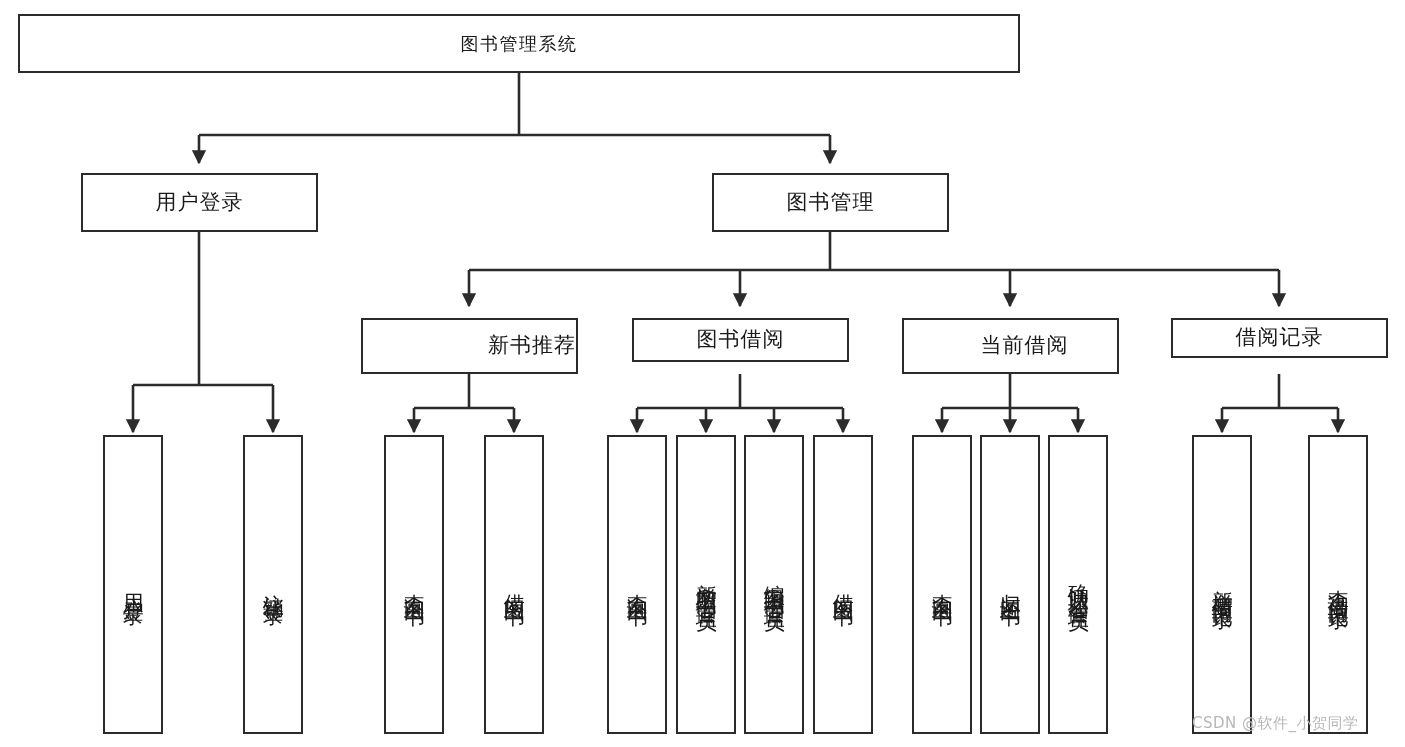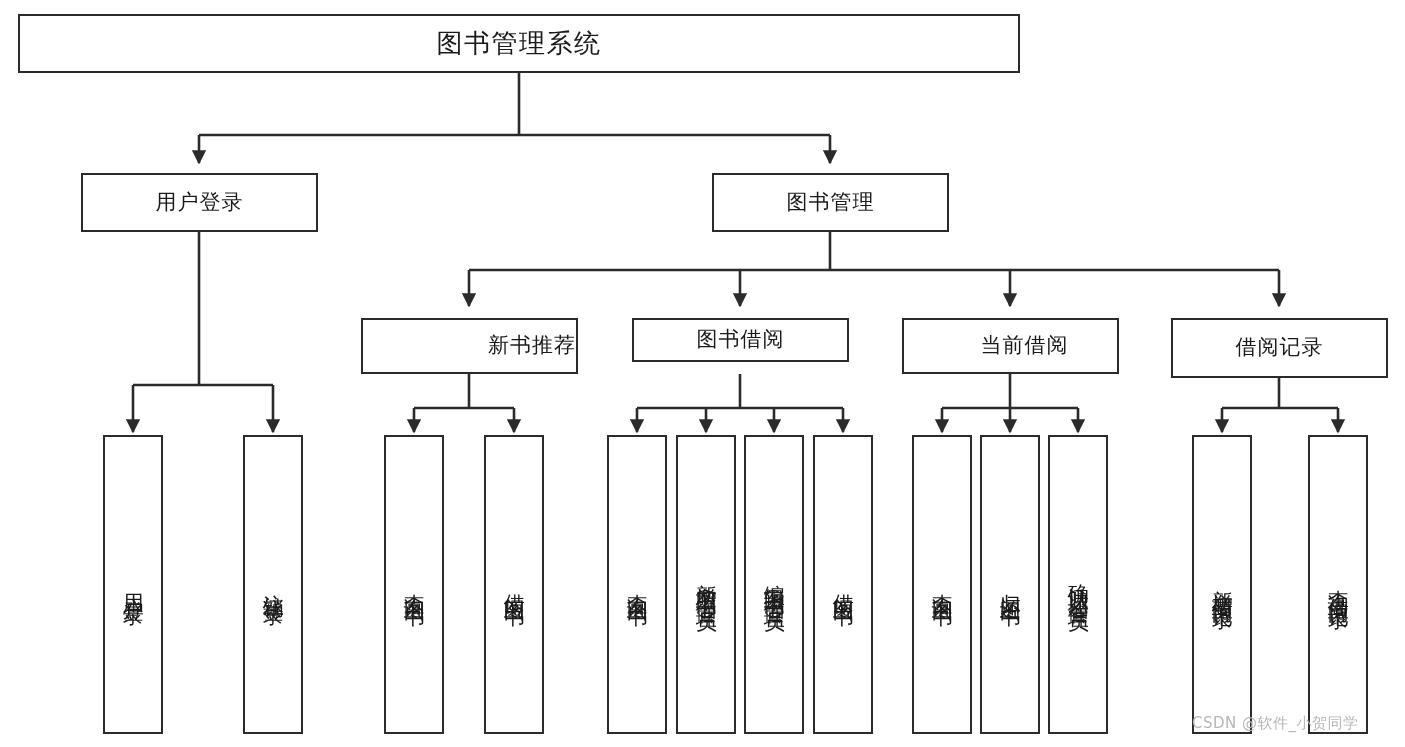--- a/index.html
+++ b/index.html
@@ -35,21 +35,21 @@
     align-items: center;
     justify-content: center;
     color: #1a1a1a;
   }
   .node-h {
     font-size: 21px;
     letter-spacing: 1px;
     line-height: 1.2;
   }
   .node-root {
-    font-size: 26px;
+    font-size: 18px;
     letter-spacing: 1.5px;
   }
   .node-leaf {
     font-size: 21px;
     writing-mode: vertical-rl;
     text-orientation: upright;
     letter-spacing: 4px;
     line-height: 1.25;
     padding: 6px 0;
     white-space: nowrap;
@@ -136,21 +136,21 @@
 
   <div class="node node-h" style="left:361px; top:318px; width:217px; height:56px;justify-content:flex-end;">
     <span>新书推荐</span>
   </div>
   <div class="node node-h" style="left:632px; top:318px; width:217px; height:44px;">
     <span>图书借阅</span>
   </div>
   <div class="node node-h" style="left:902px; top:318px; width:217px; height:56px;padding-left:28px;">
     <span>当前借阅</span>
   </div>
-  <div class="node node-h" style="left:1171px; top:318px; width:217px; height:60px;">
+  <div class="node node-h" style="left:1171px; top:318px; width:217px; height:40px;">
     <span>借阅记录</span>
   </div>
 
   <div class="node node-leaf" style="left:103px; top:435px; width:60px; height:299px;">
     <span class="leaf-text">用户登录</span>
   </div>
   <div class="node node-leaf" style="left:243px; top:435px; width:60px; height:299px;">
     <span class="leaf-text">注销登录</span>
   </div>
 

